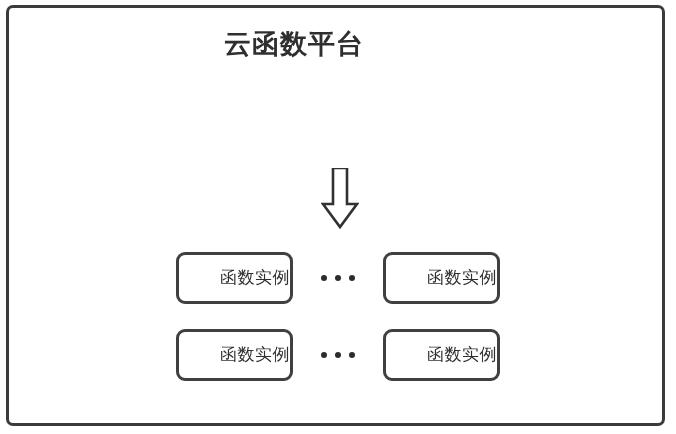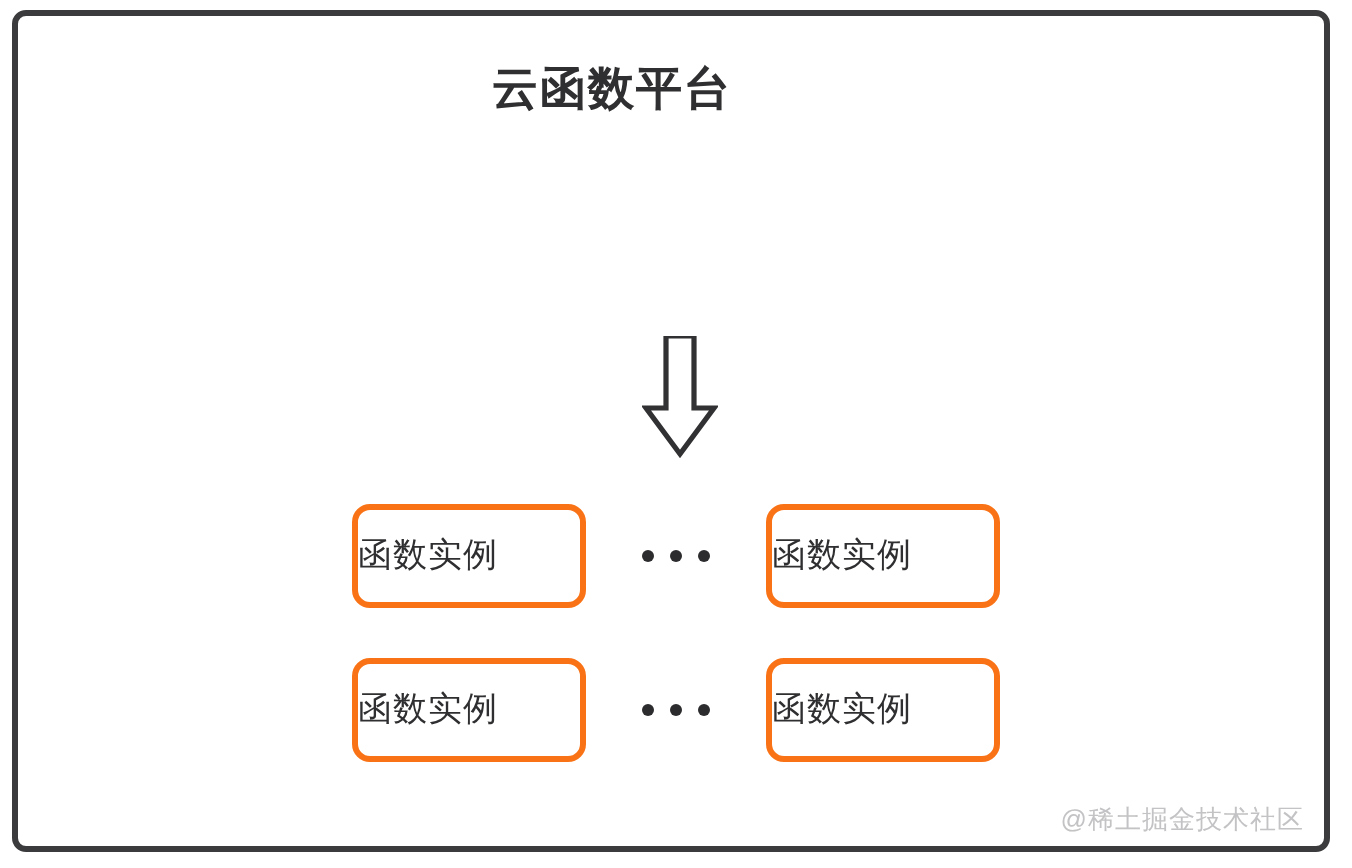--- a/index.html
+++ b/index.html
@@ -30,25 +30,25 @@
     height: 421px;
     box-sizing: border-box;
     border: 3px solid #3b3b3d;
     border-radius: 7px;
     background: #ffffff;
   }
 
   
   .platform-title {
     position: absolute;
-    left: 12px;
+    left: 0;
     top: 27px;
     width: 588px;
     text-align: center;
-    font-size: 23px;
+    font-size: 27px;
     font-weight: bold;
     letter-spacing: 1px;
     color: #2f2f31;
     line-height: 34px;
     white-space: nowrap;
   }
 
   
   .function-box {
     position: absolute;
@@ -91,26 +91,26 @@
     align-items: center;
     justify-content: center;
   }
   .instance-row.row-1 { top: 252px; }
   .instance-row.row-2 { top: 329px; }
 
   .instance-box {
     width: 117px;
     height: 52px;
     box-sizing: border-box;
-    border: 3px solid #f97316;
+    border: 3px solid #404040;
     border-radius: 9px;
     background: #ffffff;
     display: flex;
     align-items: center;
-    justify-content: flex-start;
+    justify-content: flex-end;
   }
   .instance-label {
     font-size: 17px;
     color: #2f2f31;
     letter-spacing: 0.5px;
     line-height: 20px;
     white-space: nowrap;
   }
 
   .ellipsis {
@@ -175,15 +175,14 @@
     <div class="ellipsis">
       <span class="dot"></span>
       <span class="dot"></span>
       <span class="dot"></span>
     </div>
     <div class="instance-box">
       <span class="instance-label">函数实例</span>
     </div>
   </div>
 
-  <div class="watermark">@稀土掘金技术社区</div>
 
 </div>
 
 </body></html>

